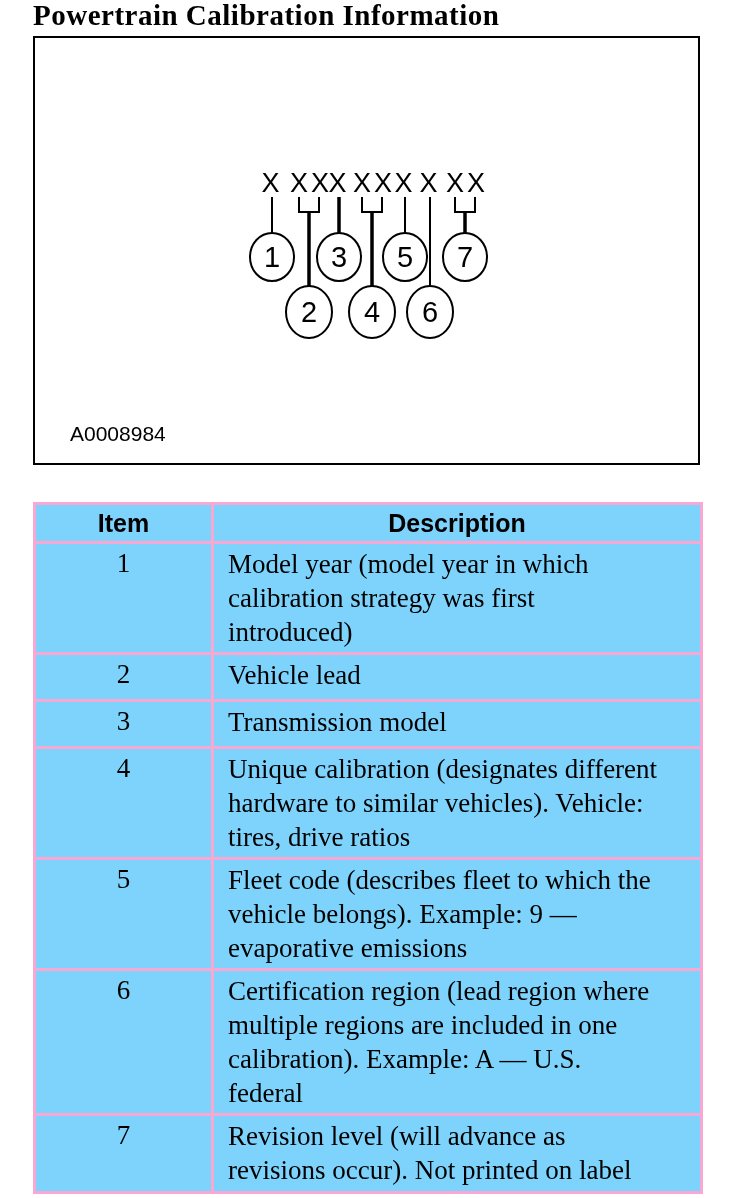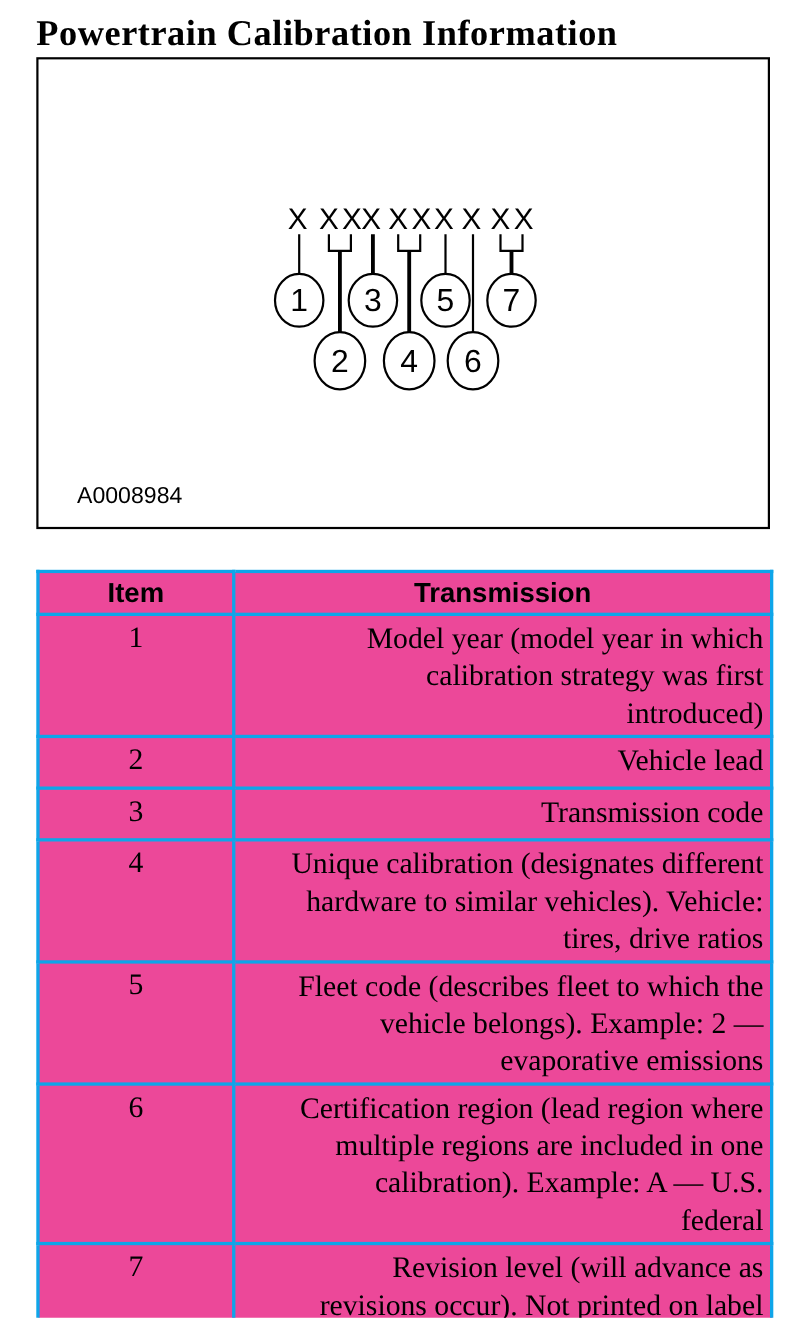--- a/index.html
+++ b/index.html
@@ -6,24 +6,24 @@
   body {
     width: 736px; height: 1198px;
     background: #ffffff;
     color: #000000;
     font-family: "Liberation Serif", serif;
     overflow: hidden;
   }
   .page { padding-left: 33px; padding-right: 33px; }
 
   .doc-title {
-    margin: 0; padding-top: 16px;
+    margin: 0; padding-top: 0;
     font-family: "Liberation Serif", serif;
     font-weight: bold;
-    font-size: 33px;
+    font-size: 29px;
     line-height: 30px;
     letter-spacing: 0.5px;
   }
 
   .figure-box {
     box-sizing: border-box;
     width: 667px; height: 429px;
     border: 2px solid #000;
     margin-top: 6px;
     position: relative;
@@ -51,22 +51,22 @@
   .lnk { stroke: #000; stroke-width: 3.5; fill: none; }
   .circ { stroke: #000; stroke-width: 2; fill: #fff; }
 
   table.info-table {
     border-collapse: collapse;
     table-layout: fixed;
     width: 667px;
     margin-top: 37px;
   }
   .info-table th, .info-table td {
-    border: 3px solid #0ea5e9;
-    background: #ec4899;
+    border: 3px solid #f9a8d4;
+    background: #7dd3fc;
   }
   .col-item { width: 178px; }
   .col-desc { width: 489px; }
   .info-table th {
     font-family: "Liberation Sans", sans-serif;
     font-weight: bold;
     font-size: 25px;
     text-align: center;
     height: 36px;
     padding: 0;
@@ -78,21 +78,20 @@
     vertical-align: top;
     padding-top: 4px;
   }
   .cell-desc {
     font-family: "Liberation Serif", serif;
     font-size: 27px;
     line-height: 34px;
     vertical-align: top;
     padding: 3px 6px 3px 14px;
     white-space: pre-line;
-    text-align: right;
   }
   tr.r-tall  td { height: 101px; }
   tr.r-one   td { height: 38px;  }
   tr.r-med   td { height: 99px;  }
   tr.r-four  td { height: 129px; }
   tr.r-two   td { height: 69px;  }
 </style>
 </head>
 <body>
 
@@ -160,48 +159,48 @@
   </div>
 
   <table class="info-table">
     <colgroup>
       <col class="col-item">
         <col class="col-desc">
     </colgroup>
     <thead>
       <tr>
         <th>Item</th>
-        <th>Transmission</th>
+        <th>Description</th>
       </tr>
     </thead>
     <tbody>
       <tr class="r-tall">
         <td class="cell-item">1</td>
         <td class="cell-desc">Model year (model year in which
 calibration strategy was first
 introduced)</td>
       </tr>
       <tr class="r-one">
         <td class="cell-item">2</td>
         <td class="cell-desc">Vehicle lead</td>
       </tr>
       <tr class="r-one">
         <td class="cell-item">3</td>
-        <td class="cell-desc">Transmission code</td>
+        <td class="cell-desc">Transmission model</td>
       </tr>
       <tr class="r-tall">
         <td class="cell-item">4</td>
         <td class="cell-desc">Unique calibration (designates different
 hardware to similar vehicles). Vehicle:
 tires, drive ratios</td>
       </tr>
       <tr class="r-med">
         <td class="cell-item">5</td>
         <td class="cell-desc">Fleet code (describes fleet to which the
-vehicle belongs). Example: 2 —
+vehicle belongs). Example: 9 —
 evaporative emissions</td>
       </tr>
       <tr class="r-four">
         <td class="cell-item">6</td>
         <td class="cell-desc">Certification region (lead region where
 multiple regions are included in one
 calibration). Example: A — U.S.
 federal</td>
       </tr>
       <tr class="r-two">

